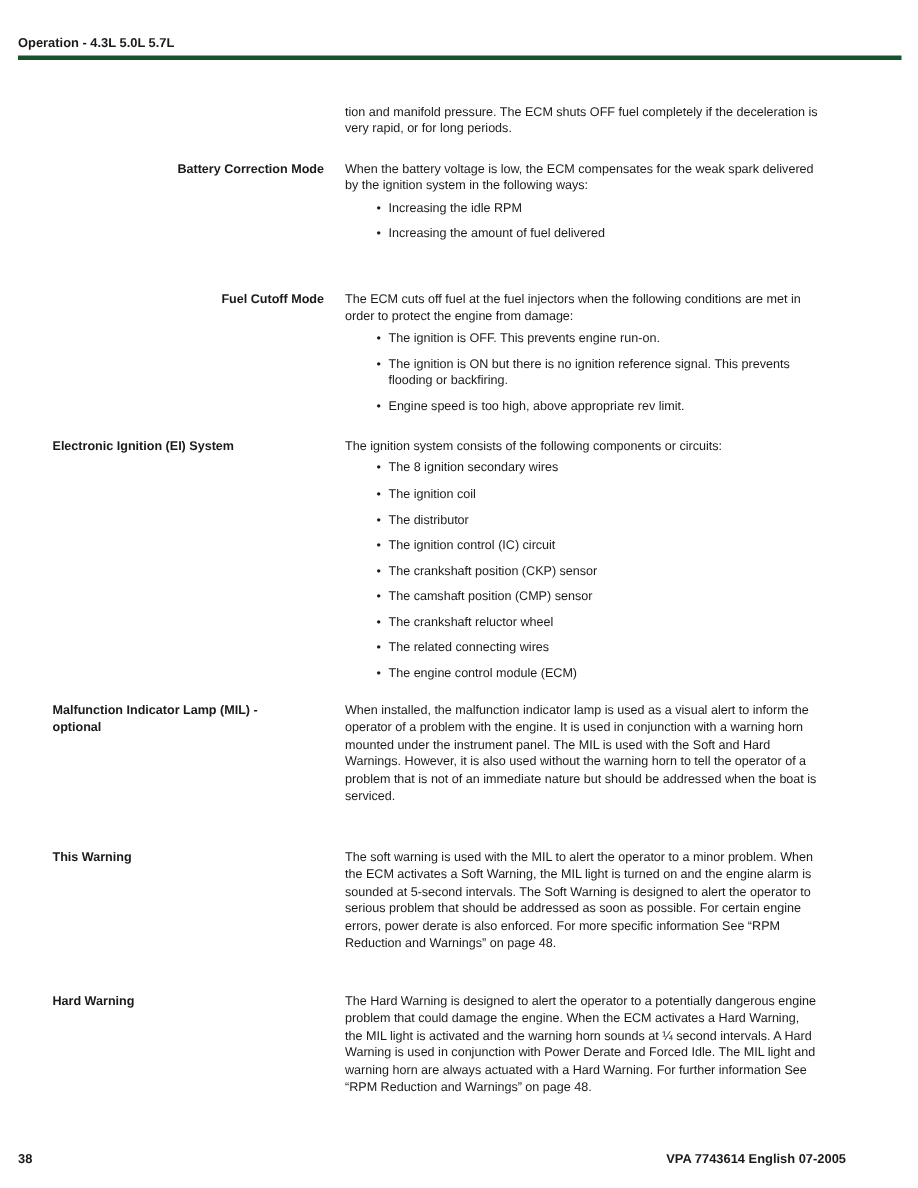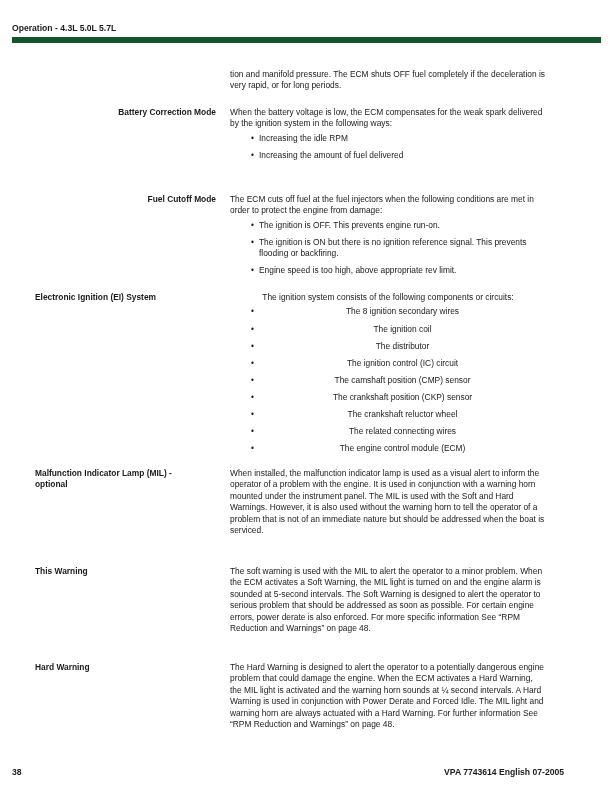--- a/index.html
+++ b/index.html
@@ -3,21 +3,21 @@
   <meta charset="utf-8">
   <style>
     html, body { margin: 0; padding: 0; background: #ffffff; }
     body {
       width: 612px; height: 792px; position: relative; overflow: hidden;
       font-family: "Liberation Sans", sans-serif; color: #1a1a1a;
     }
     .header {
       position: absolute; left: 12px; top: 23px; width: 589px;
       font-size: 8.6px; font-weight: bold; padding-bottom: 4px;
-      border-bottom: 6px solid #14532d;
+      border-bottom: 3px solid #14532d;
     }
     .label {
       position: absolute; font-size: 8.4px; font-weight: bold; line-height: 11.4px;
     }
     .label.right { right: 396px; text-align: center; }
     .label.left { left: 35px; width: 180px; }
     .body-col {
       position: absolute; left: 230px; width: 316px;
       font-size: 8.4px; line-height: 11.4px;
     }
@@ -56,29 +56,29 @@
 <div class="body-col" style="top:194px;">
   <p>The ECM cuts off fuel at the fuel injectors when the following conditions are met in order to protect the engine from damage:</p>
   <ul>
     <li>The ignition is OFF. This prevents engine run-on.</li>
     <li>The ignition is ON but there is no ignition reference signal. This prevents flooding or backfiring.</li>
     <li>Engine speed is too high, above appropriate rev limit.</li>
   </ul>
 </div>
 
 <div class="label left" style="top:292px;">Electronic Ignition (EI) System</div>
-<div class="body-col" style="top:292px;text-align:center;">
+<div class="body-col" style="top:292px;">
   <p>The ignition system consists of the following components or circuits:</p>
   <ul>
     <li>The 8 ignition secondary wires</li>
     <li>The ignition coil</li>
     <li>The distributor</li>
     <li>The ignition control (IC) circuit</li>
+    <li>The crankshaft position (CKP) sensor</li>
     <li>The camshaft position (CMP) sensor</li>
-    <li>The crankshaft position (CKP) sensor</li>
     <li>The crankshaft reluctor wheel</li>
     <li>The related connecting wires</li>
     <li>The engine control module (ECM)</li>
   </ul>
 </div>
 
 <div class="label left" style="top:468px; width:170px;">Malfunction Indicator Lamp (MIL) - optional</div>
 <div class="body-col" style="top:468px;">
   <p>When installed, the malfunction indicator lamp is used as a visual alert to inform the operator of a problem with the engine. It is used in conjunction with a warning horn mounted under the instrument panel. The MIL is used with the Soft and Hard Warnings. However, it is also used without the warning horn to tell the operator of a problem that is not of an immediate nature but should be addressed when the boat is serviced.</p>
 </div>

